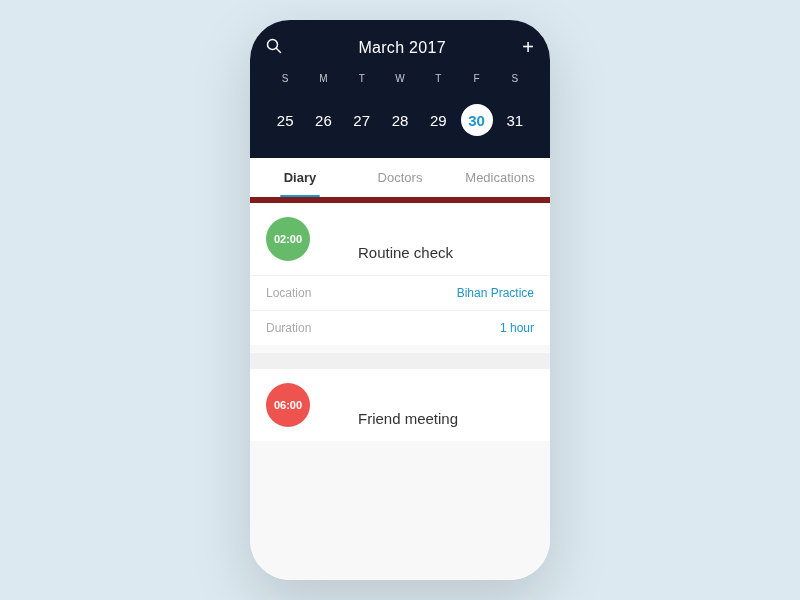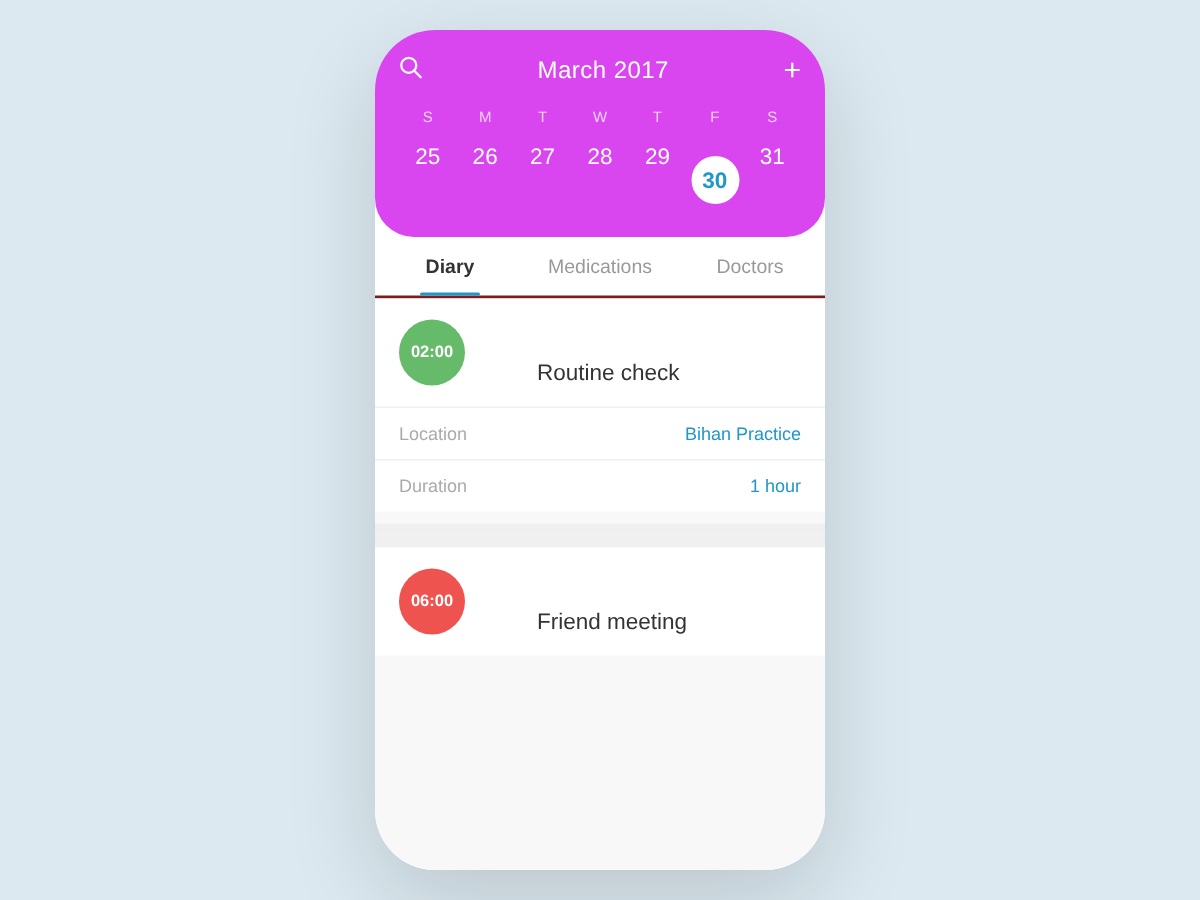--- a/index.html
+++ b/index.html
@@ -20,24 +20,23 @@
       background: #ffffff;
       border-radius: 40px;
       box-shadow: 0 20px 60px rgba(0,0,0,0.15);
       overflow: hidden;
       display: flex;
       flex-direction: column;
     }
 
     
     .calendar-header {
-      background: #d946ef;
+      background: #0f172a;
       padding: 16px 16px 0 16px;
       flex-shrink: 0;
-      border-radius: 26px;
     }
 
     .cal-top {
       display: flex;
       align-items: center;
       justify-content: space-between;
       margin-bottom: 12px;
     }
 
     .cal-title {
@@ -96,28 +95,28 @@
       font-weight: 700;
     }
 
     .cal-date.selected::after {
       display: none;
     }
 
     .cal-date-selected-wrapper {
       display: flex;
       justify-content: center;
-      align-items: flex-start;
+      align-items: center;
       position: relative;
     }
 
     
     .tabs {
       display: flex;
-      border-bottom: 2px solid #7f1d1d;
+      border-bottom: 6px solid #7f1d1d;
       background: #ffffff;
       flex-shrink: 0;
     }
 
     .tab {
       flex: 1;
       text-align: center;
       padding: 12px 0;
       font-size: 13px;
       color: #999;
@@ -265,22 +264,22 @@
         <span class="cal-date selected">30</span>
       </div>
       <div class="cal-date-selected-wrapper">
         <span class="cal-date">31</span>
       </div>
     </div>
   </div>
 
   <div class="tabs">
     <div class="tab active">Diary</div>
+    <div class="tab">Doctors</div>
     <div class="tab">Medications</div>
-    <div class="tab">Doctors</div>
   </div>
 
   <div class="content">
 
     <div class="event-item">
       <div class="event-header">
         <div class="time-badge green">02:00</div>
         <span class="event-title">Routine check</span>
       </div>
       <div class="event-details">

